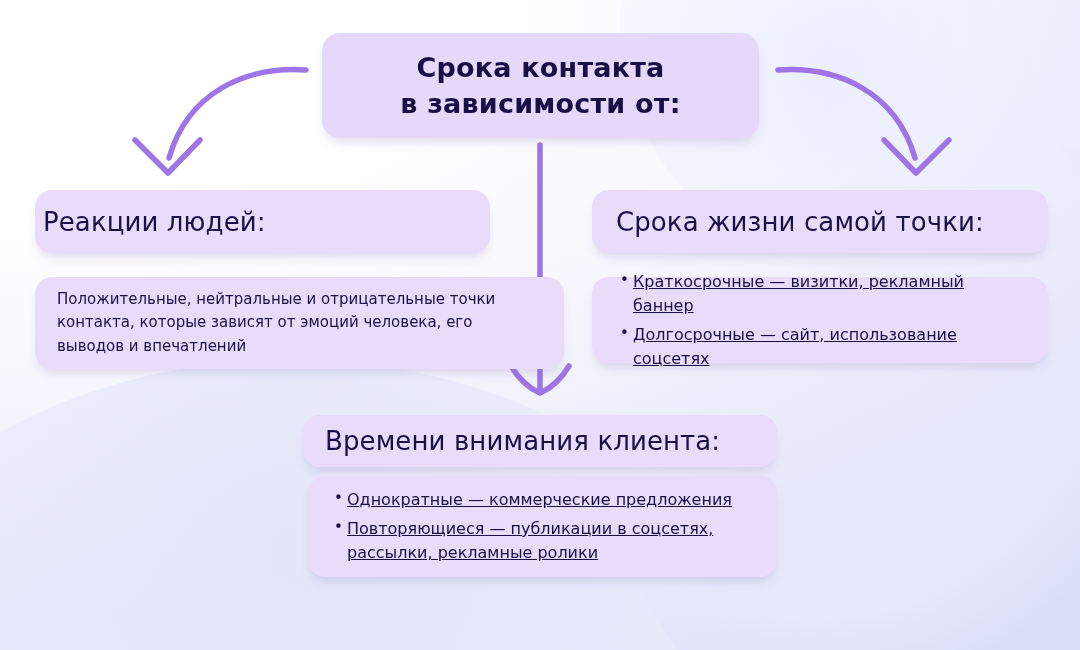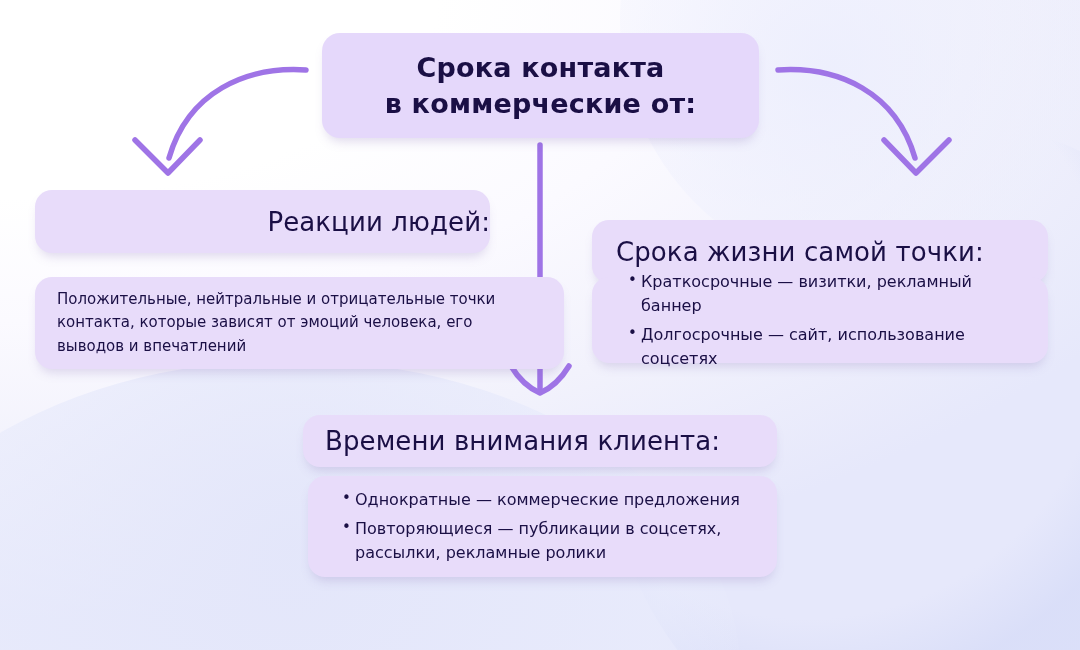--- a/index.html
+++ b/index.html
@@ -95,21 +95,21 @@
   }
   #title-card .tline { display: block; }
 
   
   #left-head {
     left: 35px;
     top: 190px;
     width: 455px;
     height: 63px;
     padding-left: 8px;
-    justify-content: flex-end;
+    justify-content: flex-start;
     font-size: 26px;
   }
   #left-body {
     left: 35px;
     top: 277px;
     width: 529px;
     height: 92px;
     padding: 0 24px 0 22px;
     font-size: 15px;
     line-height: 1.55;
@@ -117,21 +117,20 @@
   #left-body .p { margin: 0; }
 
   
   #right-head {
     left: 592px;
     top: 190px;
     width: 456px;
     height: 63px;
     padding-left: 24px;
     font-size: 26px;
-    margin-top: 30px;
   }
   #right-body {
     left: 592px;
     top: 277px;
     width: 456px;
     height: 86px;
     padding: 0 20px 0 24px;
     font-size: 16px;
     line-height: 1.5;
   }
@@ -151,22 +150,23 @@
     width: 469px;
     height: 101px;
     padding: 0 20px 0 22px;
     font-size: 16px;
     line-height: 1.52;
   }
 
   
   ul.bullets {
     list-style: none;
-    margin: 12px;
+    margin: 4px;
     padding: 0;
+    text-decoration: underline;
   }
   ul.bullets li {
     position: relative;
     padding-left: 13px;
     margin: 0 0 5px 0;
   }
   ul.bullets li:last-child { margin-bottom: 0; }
   ul.bullets li::before {
     content: "\2022";
     position: absolute;
@@ -211,21 +211,21 @@
 
       <g>
         <path d="M 778 70 C 838 66 896 92 915 158"></path>
         <path d="M 884 140 L 916 173 L 949 140"></path>
       </g>
     </g>
   </svg>
 
   <div id="title-card" class="card">
     <span class="tline">Срока контакта</span>
-    <span class="tline">в коммерческие от:</span>
+    <span class="tline">в зависимости от:</span>
   </div>
 
   <div id="left-head" class="card head">
     <span>Реакции людей:</span>
   </div>
   <div id="left-body" class="card body">
     <p class="p">Положительные, нейтральные и отрицательные точки контакта, которые зависят от эмоций человека, его выводов и впечатлений</p>
   </div>
 
   <div id="right-head" class="card head">

